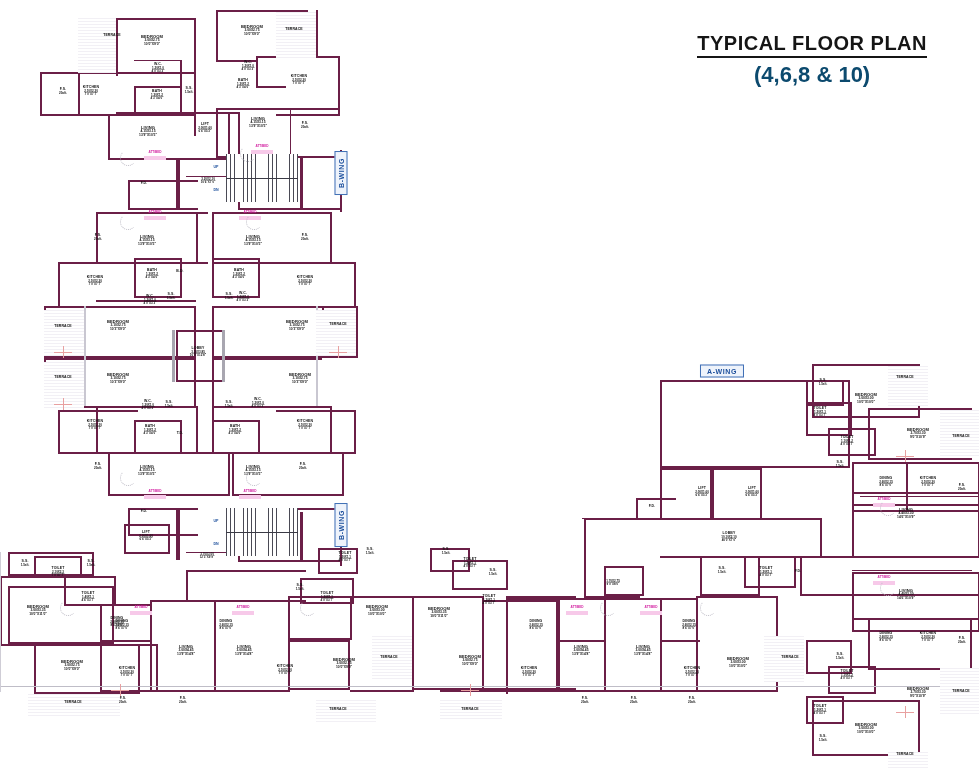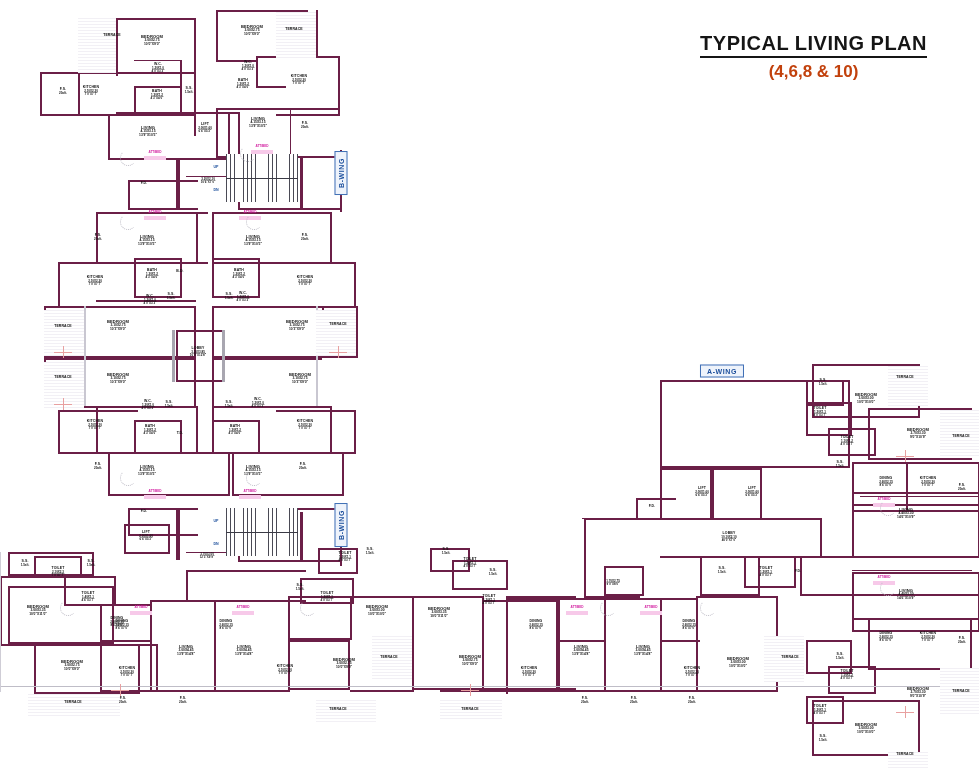--- a/index.html
+++ b/index.html
@@ -6,21 +6,21 @@
   body{width:979px;height:768px;position:relative;overflow:hidden;
        font-family:"Liberation Sans","DejaVu Sans",sans-serif;color:#1a1a1a;}
 
   #plan{position:absolute;left:0;top:0;width:979px;height:768px;}
 
   
   .title-block{position:absolute;right:52px;top:32px;text-align:center;}
   .title-main{font-size:20px;font-weight:700;letter-spacing:.5px;
               color:#151515;border-bottom:2px solid #151515;padding-bottom:1px;
               display:inline-block;}
-  .title-sub{font-size:17px;font-weight:700;color:#c2410c;margin-top:4px;}
+  .title-sub{font-size:22px;font-weight:700;color:#0c4a6e;margin-top:4px;}
 
   
   .w{position:absolute;background:#6b1f47;}
   .thin{position:absolute;background:#9c9aa5;}
   .terr{position:absolute;background:
       repeating-linear-gradient(to bottom,
         #f2f0f5 0px,#f2f0f5 1px,#ffffff 1px,#ffffff 3px);}
 
   
   .lbl{position:absolute;text-align:center;line-height:1.02;
@@ -57,21 +57,21 @@
   .darc{position:absolute;border:.7px dotted #b9b7c2;border-radius:50%;
         border-right-color:transparent;border-top-color:transparent;}
   .dred{position:absolute;background:#e8a0a0;}
 </style>
 </head>
 <body>
 
 <div id="plan">
 
   <div class="title-block">
-    <div class="title-main">TYPICAL LIVING PLAN</div>
+    <div class="title-main">TYPICAL FLOOR PLAN</div>
     <div class="title-sub">(4,6,8 &amp; 10)</div>
   </div>
 
   <div id="walls">
       <div class="w" style="left: 78px; top: 18px; width: 118px; height: 2.2px; background: rgb(107, 31, 71);"></div>
       <div class="w" style="left: 78px; top: 18px; width: 2.2px; height: 56px; background: rgb(107, 31, 71);"></div>
       <div class="w" style="left: 78px; top: 72px; width: 42px; height: 2.2px; background: rgb(107, 31, 71);"></div>
       <div class="w" style="left: 116px; top: 18px; width: 2.2px; height: 58px; background: rgb(107, 31, 71);"></div>
       <div class="w" style="left: 116px; top: 72px; width: 80px; height: 2.2px; background: rgb(107, 31, 71);"></div>
       <div class="w" style="left: 194px; top: 18px; width: 2.2px; height: 118px; background: rgb(107, 31, 71);"></div>

